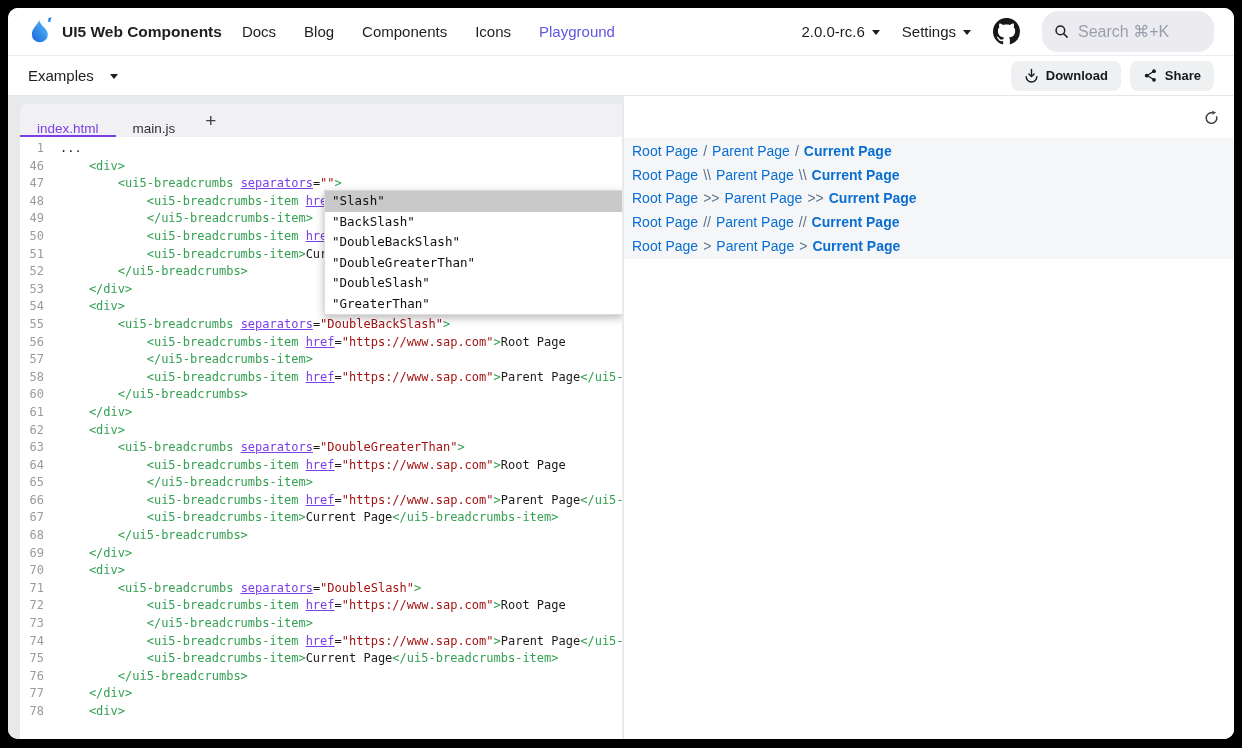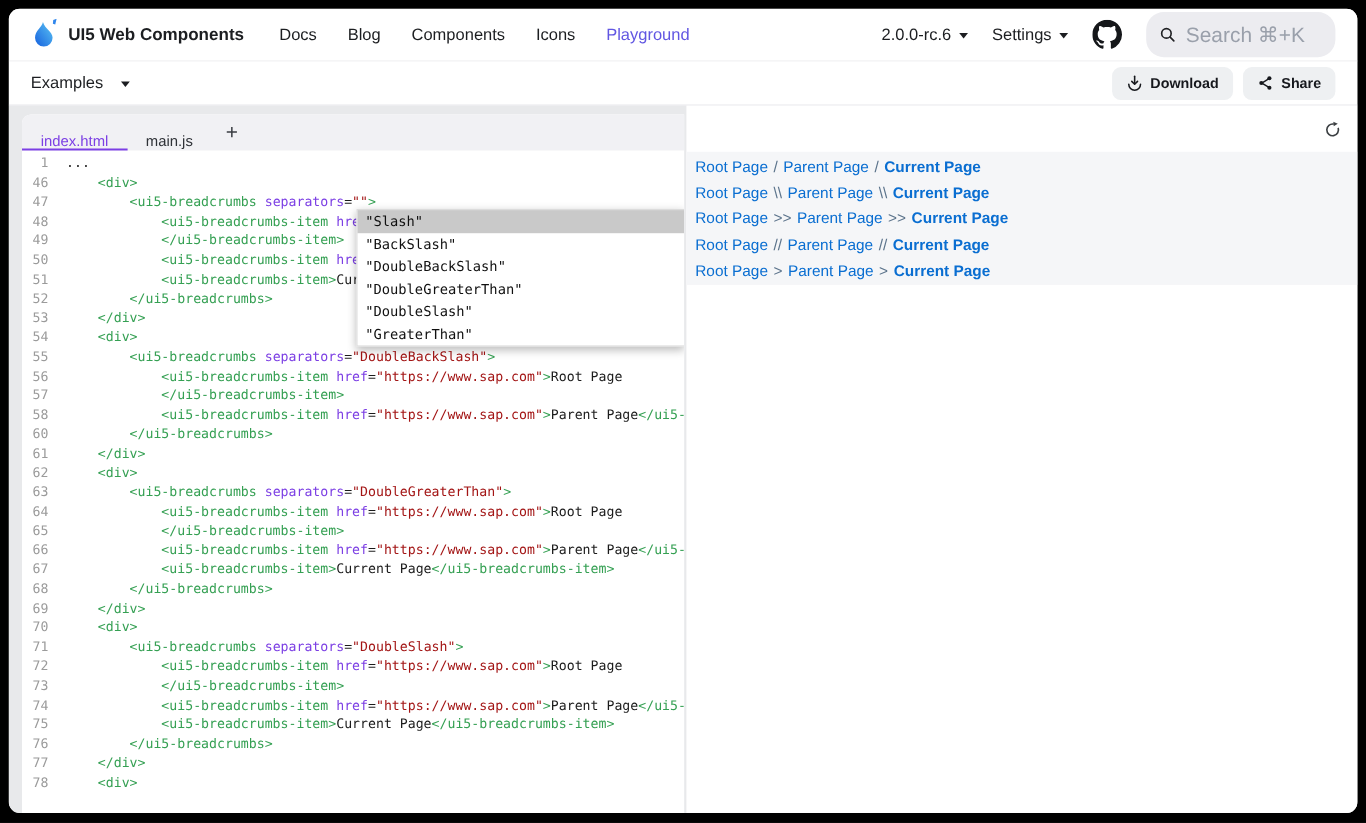--- a/index.html
+++ b/index.html
@@ -3,28 +3,28 @@
 <meta charset="utf-8">
 <style>
   html,body{margin:0;padding:0;width:1242px;height:748px;overflow:hidden;background:#000;}
   body{font-family:"Liberation Sans",sans-serif;position:relative;}
   *{box-sizing:border-box;}
   .screen{position:absolute;left:8px;top:8px;width:1226px;height:731px;background:#fff;border-radius:10px;overflow:hidden;display:flex;flex-direction:column;}
 
   
   .site-header{height:48px;flex:none;display:flex;align-items:center;padding:0 20px;background:#fff;border-bottom:1px solid #ebebee;}
   .brand{display:flex;align-items:center;gap:9px;font-weight:700;font-size:15.5px;color:#1c1e21;cursor:pointer;}
-  .main-nav{display:flex;gap:28px;margin-left:32px;font-size:15px;color:#1c1e21;}
+  .main-nav{display:flex;gap:28px;margin-left:20px;font-size:15px;color:#1c1e21;}
   .main-nav .nav-item{cursor:pointer;}
   .main-nav .nav-item.active{color:#6156e2;}
   .header-right{margin-left:auto;display:flex;align-items:center;gap:22px;}
   .hdr-drop{display:flex;align-items:center;gap:7px;font-size:15px;color:#1c1e21;cursor:pointer;}
   .caret{width:0;height:0;border-left:4.5px solid transparent;border-right:4.5px solid transparent;border-top:5.5px solid #1c1e21;margin-top:2px;}
   .gh{display:flex;align-items:center;cursor:pointer;}
-  .search-pill{display:flex;align-items:center;gap:9px;background:#ececf0;border-radius:16px;height:41px;width:172px;padding:0 12px;color:#9aa0ab;font-size:19px;cursor:text;}
+  .search-pill{display:flex;align-items:center;gap:9px;background:#ececf0;border-radius:16px;height:41px;width:172px;padding:0 12px;color:#9aa0ab;font-size:16px;cursor:text;}
 
   
   .toolbar{height:40px;flex:none;display:flex;align-items:center;padding:0 20px;background:#fff;border-bottom:1px solid #e7e7eb;}
   .examples{display:flex;align-items:center;gap:16px;font-size:15px;color:#1c1e21;cursor:pointer;}
   .toolbar-right{margin-left:auto;display:flex;gap:9px;}
   .btn{display:flex;align-items:center;gap:7px;background:#eef0f2;border:none;border-radius:8px;height:30px;padding:0 13px;font-size:13px;font-weight:700;color:#16181d;font-family:"Liberation Sans",sans-serif;cursor:pointer;}
 
   
   .main{flex:1;display:flex;background:#e8e9eb;min-height:0;}
   .editor-col{width:602px;flex:none;margin-left:12px;margin-top:8px;display:flex;flex-direction:column;border-top-left-radius:8px;overflow:hidden;background:#fff;}
@@ -32,21 +32,21 @@
   .tabs-wrap{display:flex;margin-top:18px;}
   .tab{padding:0 17px;display:flex;align-items:center;font-size:13.5px;color:#2f3237;border-bottom:2.5px solid transparent;cursor:pointer;}
   .tab.active{color:#7c3fe4;border-bottom-color:#7c3fe4;}
   .addtab{font-size:19px;color:#3a3d42;padding:0 13px;display:flex;align-items:center;cursor:pointer;}
 
   
   .code{flex:1;position:relative;background:#fff;overflow:hidden;font-family:"DejaVu Sans Mono",monospace;font-size:12px;line-height:17.6px;padding-top:3px;}
   .code-line{white-space:pre;height:17.6px;}
   .ln{display:inline-block;width:24px;text-align:right;color:#9b9b9b;margin-right:16px;}
   .tok-t{color:#35a053;}
-  .tok-a{color:#7c3fe4;}
+  .tok-a{color:#7c3fe4;text-decoration:underline;}
   .tok-q{color:#1b1b1b;}
   .tok-s{color:#a31515;}
   .tok-x{color:#1b1b1b;}
 
   
   .dropdown{position:absolute;left:304px;top:53px;width:299px;background:#fff;border:1px solid #dcdcdc;box-shadow:0 3px 8px rgba(0,0,0,.28);font-size:12.5px;z-index:5;}
   .dd-item{height:20.5px;line-height:20.5px;padding:0 7px;white-space:pre;color:#101010;cursor:pointer;}
   .dd-item.selected{background:#c9c9c9;}
 
   

